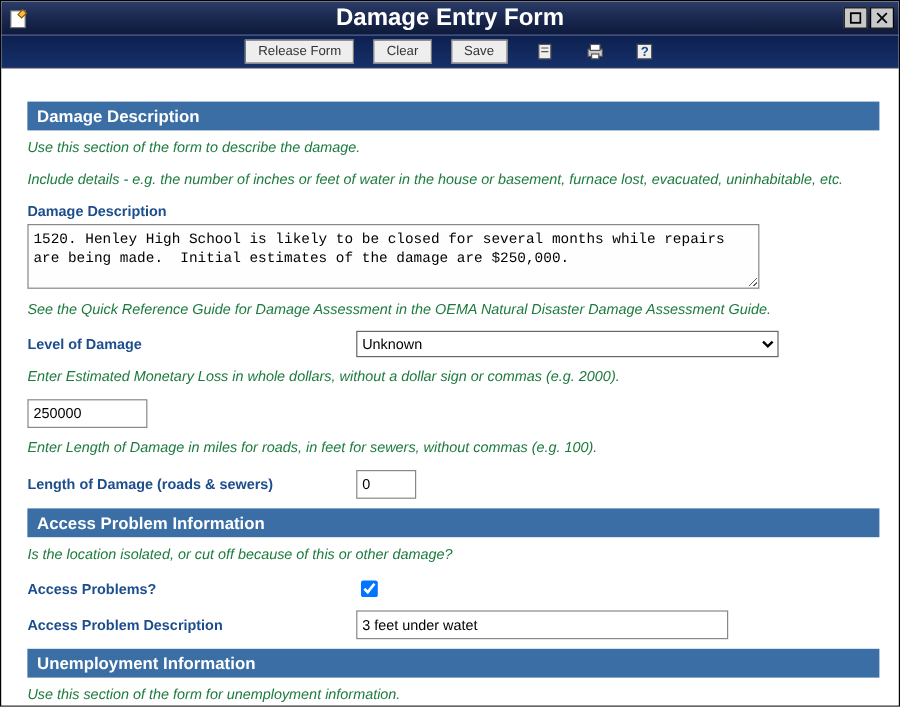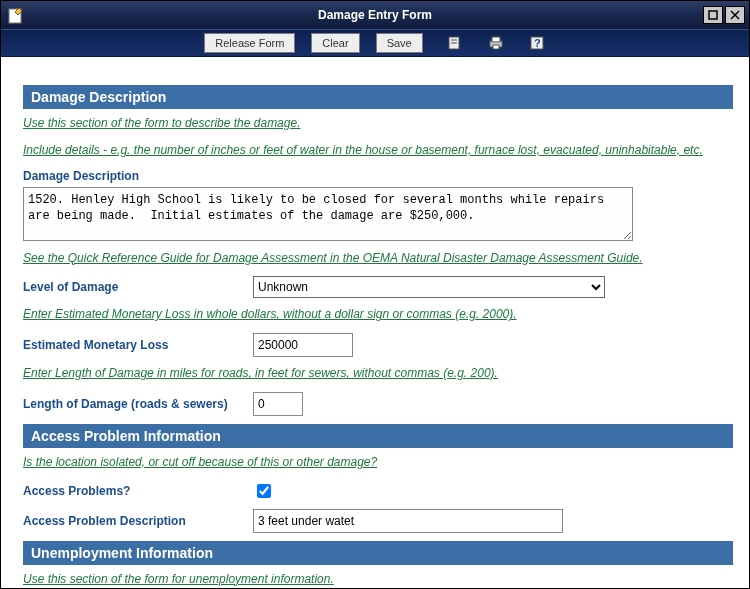--- a/index.html
+++ b/index.html
@@ -1,33 +1,33 @@
 <!DOCTYPE html>
 <html><head>
 <meta charset="utf-8">
 <style>
   html,body{margin:0;padding:0;font-family:Arial,Helvetica,sans-serif;font-size:12px;background:#fff;}
   .window{width:750px;height:589px;border:1px solid #000;box-sizing:border-box;position:relative;background:#fff;overflow:hidden;}
-  .titlebar{height:28px;background:linear-gradient(to bottom,#2c3d66 0%,#1a284f 50%,#0e1a3a 100%);color:#fff;display:flex;align-items:center;justify-content:center;font-weight:bold;font-size:12px;position:relative;}
+  .titlebar{height:28px;background:linear-gradient(to bottom,#2c3d66 0%,#1a284f 50%,#0e1a3a 100%);color:#fff;display:flex;align-items:center;justify-content:center;font-weight:bold;font-size:20px;position:relative;}
   .titlebar .left-icon{position:absolute;left:6px;top:5px;width:18px;height:18px;}
   .titlebar .left-icon svg{width:18px;height:18px;}
   .titlebar .win-controls{position:absolute;right:4px;top:5px;display:flex;gap:2px;}
   .titlebar .win-controls .wc{width:18px;height:16px;background:#c9c9c9;border:1px solid #000;display:flex;align-items:center;justify-content:center;font-size:12px;cursor:pointer;}
   .toolbar-wrap{background:linear-gradient(to bottom,#0d2050 0%,#17306a 100%);border-top:1px solid #3a4f86;border-bottom:1px solid #0a1635;height:26px;display:flex;align-items:center;justify-content:center;}
   .toolbar{display:flex;align-items:center;gap:17px;}
   .tbtn{height:20px;padding:0 10px;font-size:11px;background:#eeeeee;border:1px solid #7a7a7a;color:#333;cursor:pointer;display:flex;align-items:center;}
   .tbtn+ .tbtn{margin-left:-1px;}
   .ticon{width:18px;height:18px;margin-left:6px;display:flex;align-items:center;justify-content:center;}
   .content-area{position:absolute;top:56px;left:0;right:0;bottom:0;display:flex;}
   .page{flex:1;overflow-y:scroll;padding:24px 16px 10px 22px;}
   .section-bar{background:#3a6ea5;color:#fff;font-weight:bold;font-size:14px;padding:4px 8px;margin:4px 0 6px 0;}
-  .help{color:#1c7a3d;font-style:italic;margin:6px 0 10px 0;line-height:1.4;text-decoration:underline;}
+  .help{color:#1c7a3d;font-style:italic;margin:6px 0 10px 0;line-height:1.4;}
   .label{color:#1c4d8c;font-weight:bold;margin:8px 0 4px 0;}
   textarea.damage{width:600px;height:44px;font-family:"Courier New",monospace;font-size:12px;resize:both;border:1px solid #888;padding:4px;line-height:1.35;background:#fefefe;}
-  .row{display:flex;align-items:center;margin:8px 0;}
+  .row{display:flex;align-items:center;margin:8px 0;gap:44px;}
   .row .flabel{color:#1c4d8c;font-weight:bold;width:230px;}
   select.lod{width:352px;height:22px;border:1px solid #666;font-size:12px;background:#fff;}
   input.txt{height:18px;border:1px solid #888;padding:2px 4px;font-size:12px;}
   input.txt.short{width:90px;}
   input.txt.med{width:40px;}
   input.txt.long{width:300px;}
   input[type=checkbox]{width:14px;height:14px;}
   
   .page::-webkit-scrollbar{width:16px;}
   .page::-webkit-scrollbar-track{background:#f0f0f0;}
@@ -104,25 +104,24 @@
       <div class="row">
         <div class="flabel">Level of Damage</div>
         <select class="lod">
           <option>Unknown</option>
         </select>
       </div>
 
       <div class="help">Enter Estimated Monetary Loss in whole dollars, without a dollar sign or commas (e.g. 2000).</div>
 
       <div class="row">
-        <div class="flabel">Estimated Monetary Loss</div>
         <input class="txt short" type="text" value="250000" style="">
       </div>
 
-      <div class="help">Enter Length of Damage in miles for roads, in feet for sewers, without commas (e.g. 200).</div>
+      <div class="help">Enter Length of Damage in miles for roads, in feet for sewers, without commas (e.g. 100).</div>
 
       <div class="row">
         <div class="flabel" style="width:230px">Length of Damage (roads &amp; sewers)</div>
         <input class="txt med" type="text" value="0" style="">
       </div>
 
       <div class="section-bar">Access Problem Information</div>
       <div class="help">Is the location isolated, or cut off because of this or other damage?</div>
 
       <div class="row">

